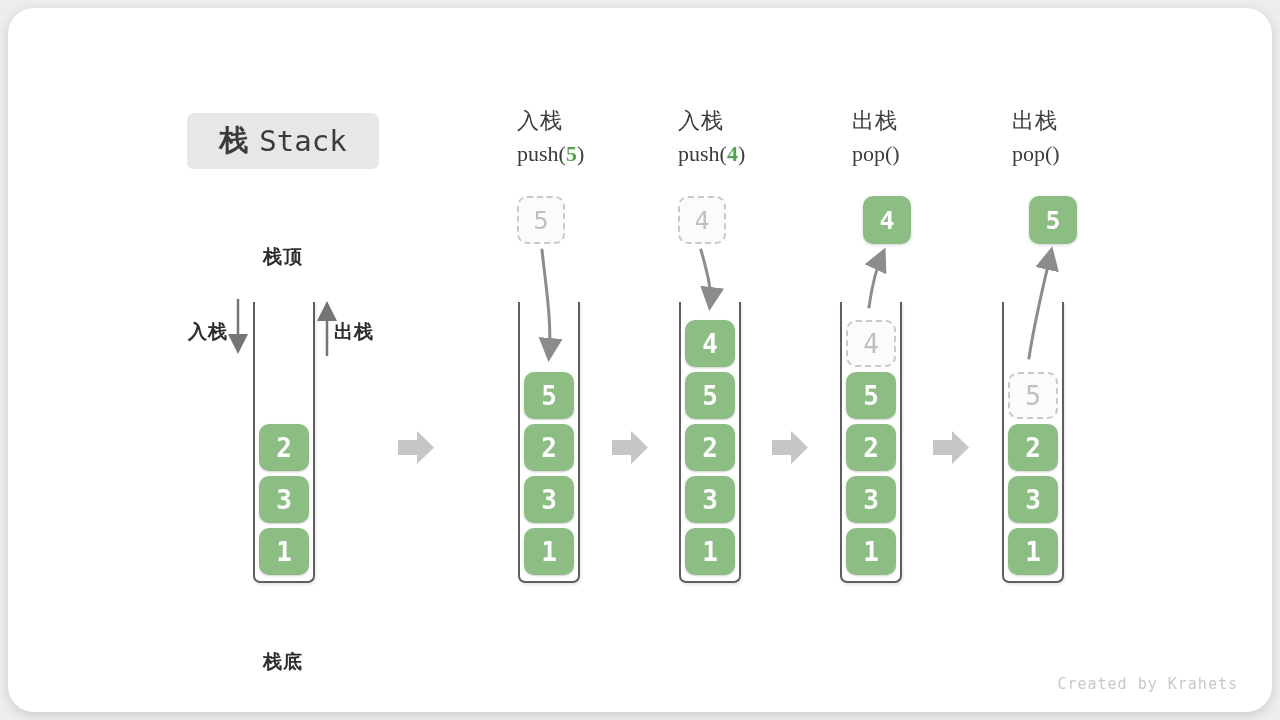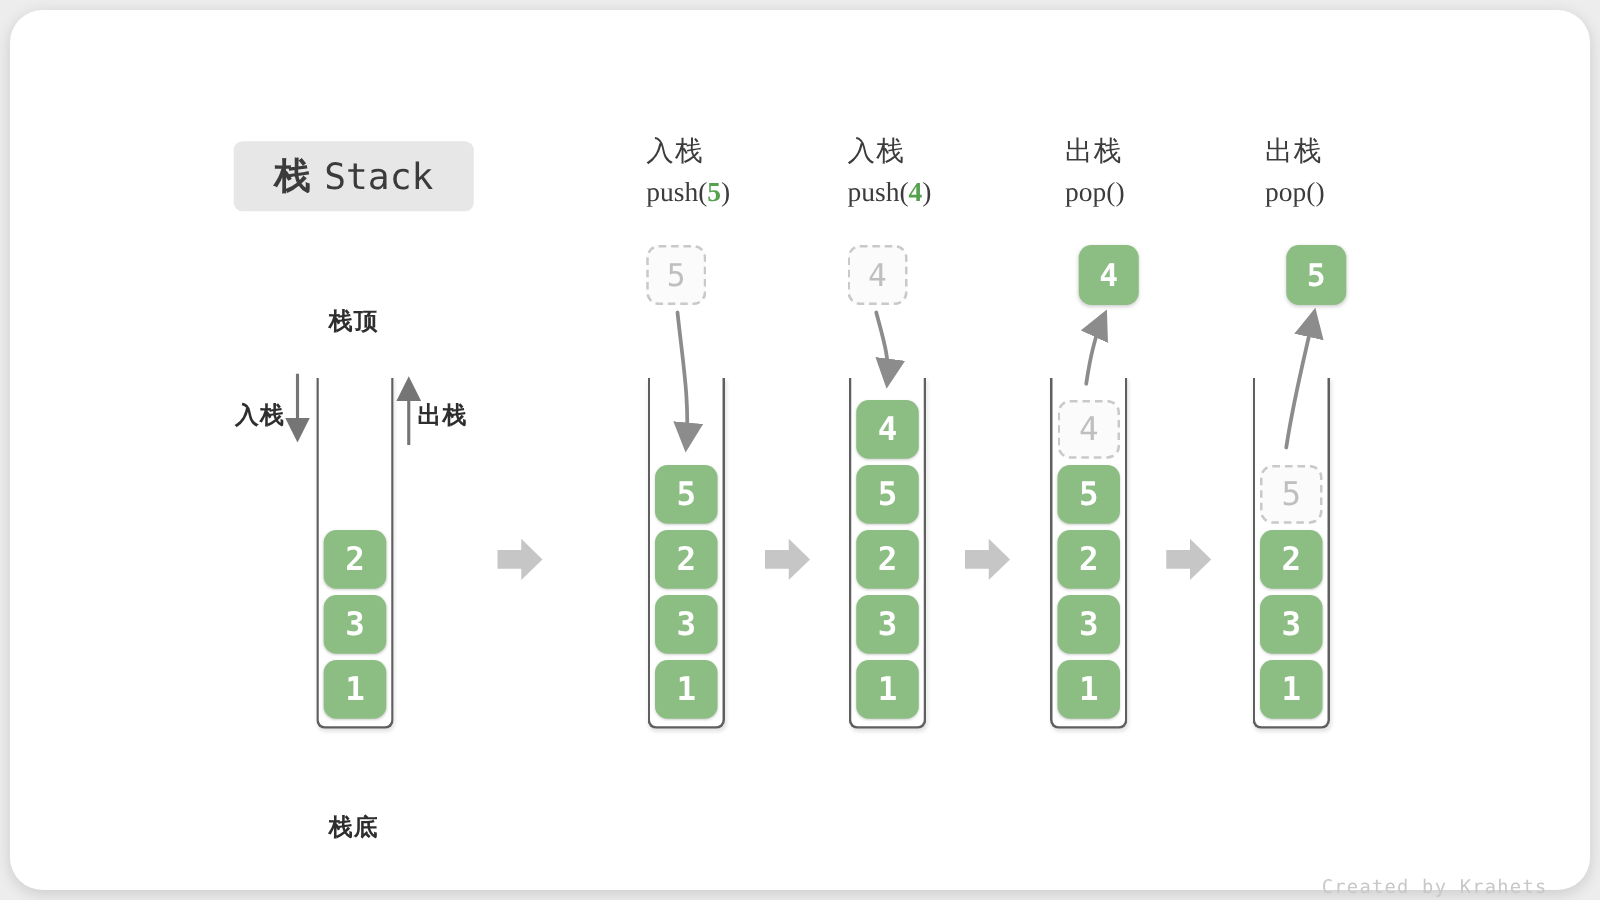--- a/index.html
+++ b/index.html
@@ -69,21 +69,21 @@
     color:#bfbfbf;
   }
   .float-box.solid{
     background:var(--block-green,#8cbe83);color:#fff;font-weight:700;
     box-shadow:0 1px 3px rgba(0,0,0,.18);
   }
   svg.overlay{position:absolute;left:0;top:0;pointer-events:none;}
   .watermark{
     position:absolute;right:42px;top:675px;
     font-family:"DejaVu Sans Mono", monospace;
-    font-size:15px;color:#c8c8c8;letter-spacing:1px;margin-top:25px;
+    font-size:15px;color:#c8c8c8;letter-spacing:1px;
   }
 </style>
 </head>
 <body>
 
 <div class="canvas">
   <div class="card"></div>
 
   <div class="title-box">
     <span class="title-zh">栈</span>

